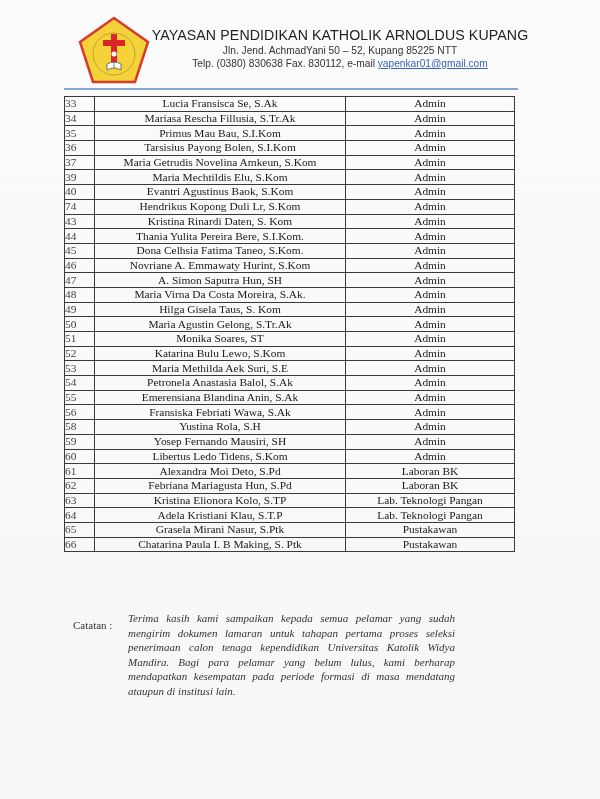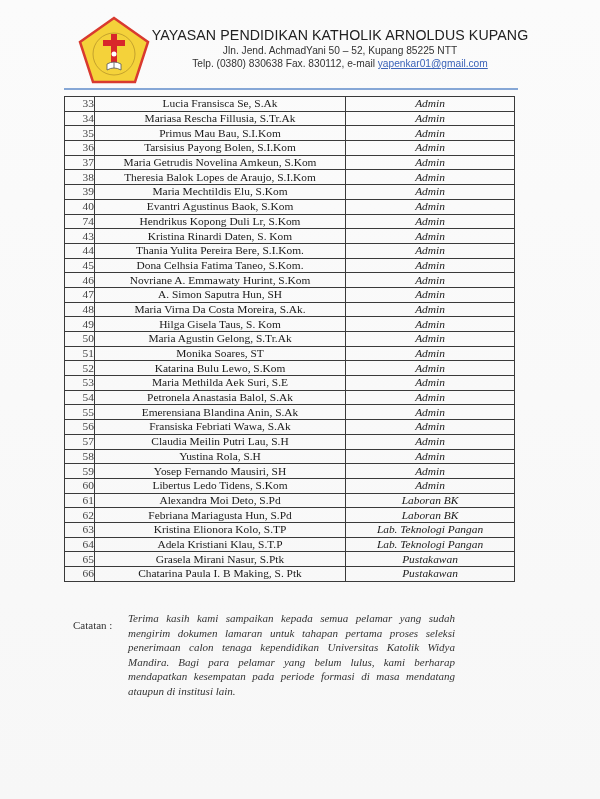--- a/index.html
+++ b/index.html
@@ -40,23 +40,23 @@
     position: absolute; left: 64px; top: 96px; width: 451px;
     border-collapse: collapse;
     font-size: 11.4px;
   }
   table.roster td {
     border: 1px solid #3a3a3a;
     height: 13.7px; padding: 0 0 0 0;
     line-height: 13px;
     white-space: nowrap;
   }
-  td.num { width: 29px; text-align: right; color: #444; }
+  td.num { width: 29px; text-align: left; color: #444; }
   td.name { width: 250px; padding-left: 4px; text-align: center; }
-  td.pos { text-align: center; font-style: italic; }
+  td.pos { text-align: center; }
   
   .note-label {
     position: absolute; left: 73px; top: 619px;
     font-size: 11px; color: #333;
   }
   .note-text {
     position: absolute; left: 128px; top: 611px; width: 327px;
     font-size: 11px; font-style: italic; color: #333;
     line-height: 14.6px; text-align: justify;
   }
@@ -107,25 +107,20 @@
           <td class="num">36</td>
           <td class="name">Tarsisius Payong Bolen, S.I.Kom</td>
           <td class="pos">Admin</td>
         </tr>
         <tr>
           <td class="num">37</td>
           <td class="name">Maria Getrudis Novelina Amkeun, S.Kom</td>
           <td class="pos">Admin</td>
         </tr>
         <tr>
-          <td class="num">38</td>
-          <td class="name">Theresia Balok Lopes de Araujo, S.I.Kom</td>
-          <td class="pos">Admin</td>
-        </tr>
-        <tr>
           <td class="num">39</td>
           <td class="name">Maria Mechtildis Elu, S.Kom</td>
           <td class="pos">Admin</td>
         </tr>
         <tr>
           <td class="num">40</td>
           <td class="name">Evantri Agustinus Baok, S.Kom</td>
           <td class="pos">Admin</td>
         </tr>
         <tr>
@@ -194,25 +189,20 @@
           <td class="pos">Admin</td>
         </tr>
         <tr>
           <td class="num">55</td>
           <td class="name">Emerensiana Blandina Anin, S.Ak</td>
           <td class="pos">Admin</td>
         </tr>
         <tr>
           <td class="num">56</td>
           <td class="name">Fransiska Febriati Wawa, S.Ak</td>
-          <td class="pos">Admin</td>
-        </tr>
-        <tr>
-          <td class="num">57</td>
-          <td class="name">Claudia Meilin Putri Lau, S.H</td>
           <td class="pos">Admin</td>
         </tr>
         <tr>
           <td class="num">58</td>
           <td class="name">Yustina Rola, S.H</td>
           <td class="pos">Admin</td>
         </tr>
         <tr>
           <td class="num">59</td>
           <td class="name">Yosep Fernando Mausiri, SH</td>

